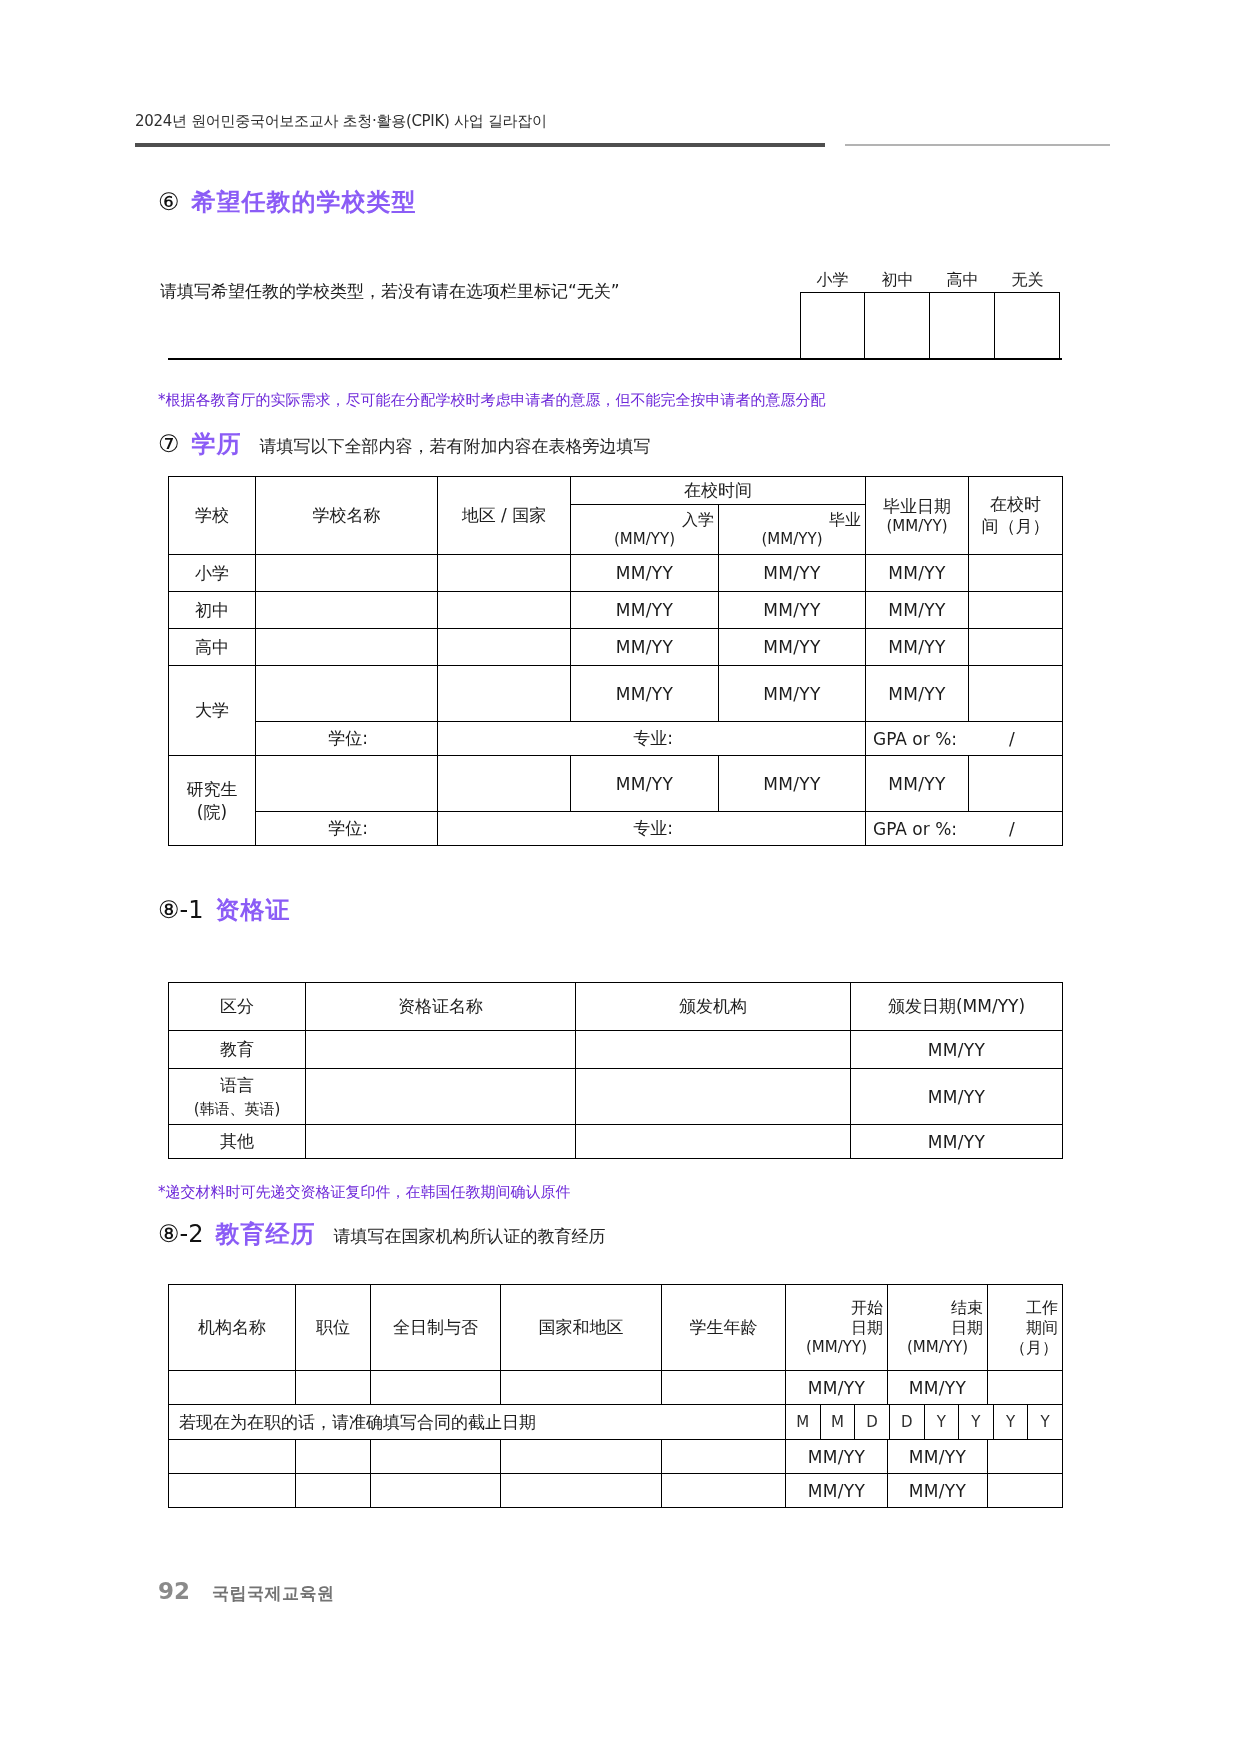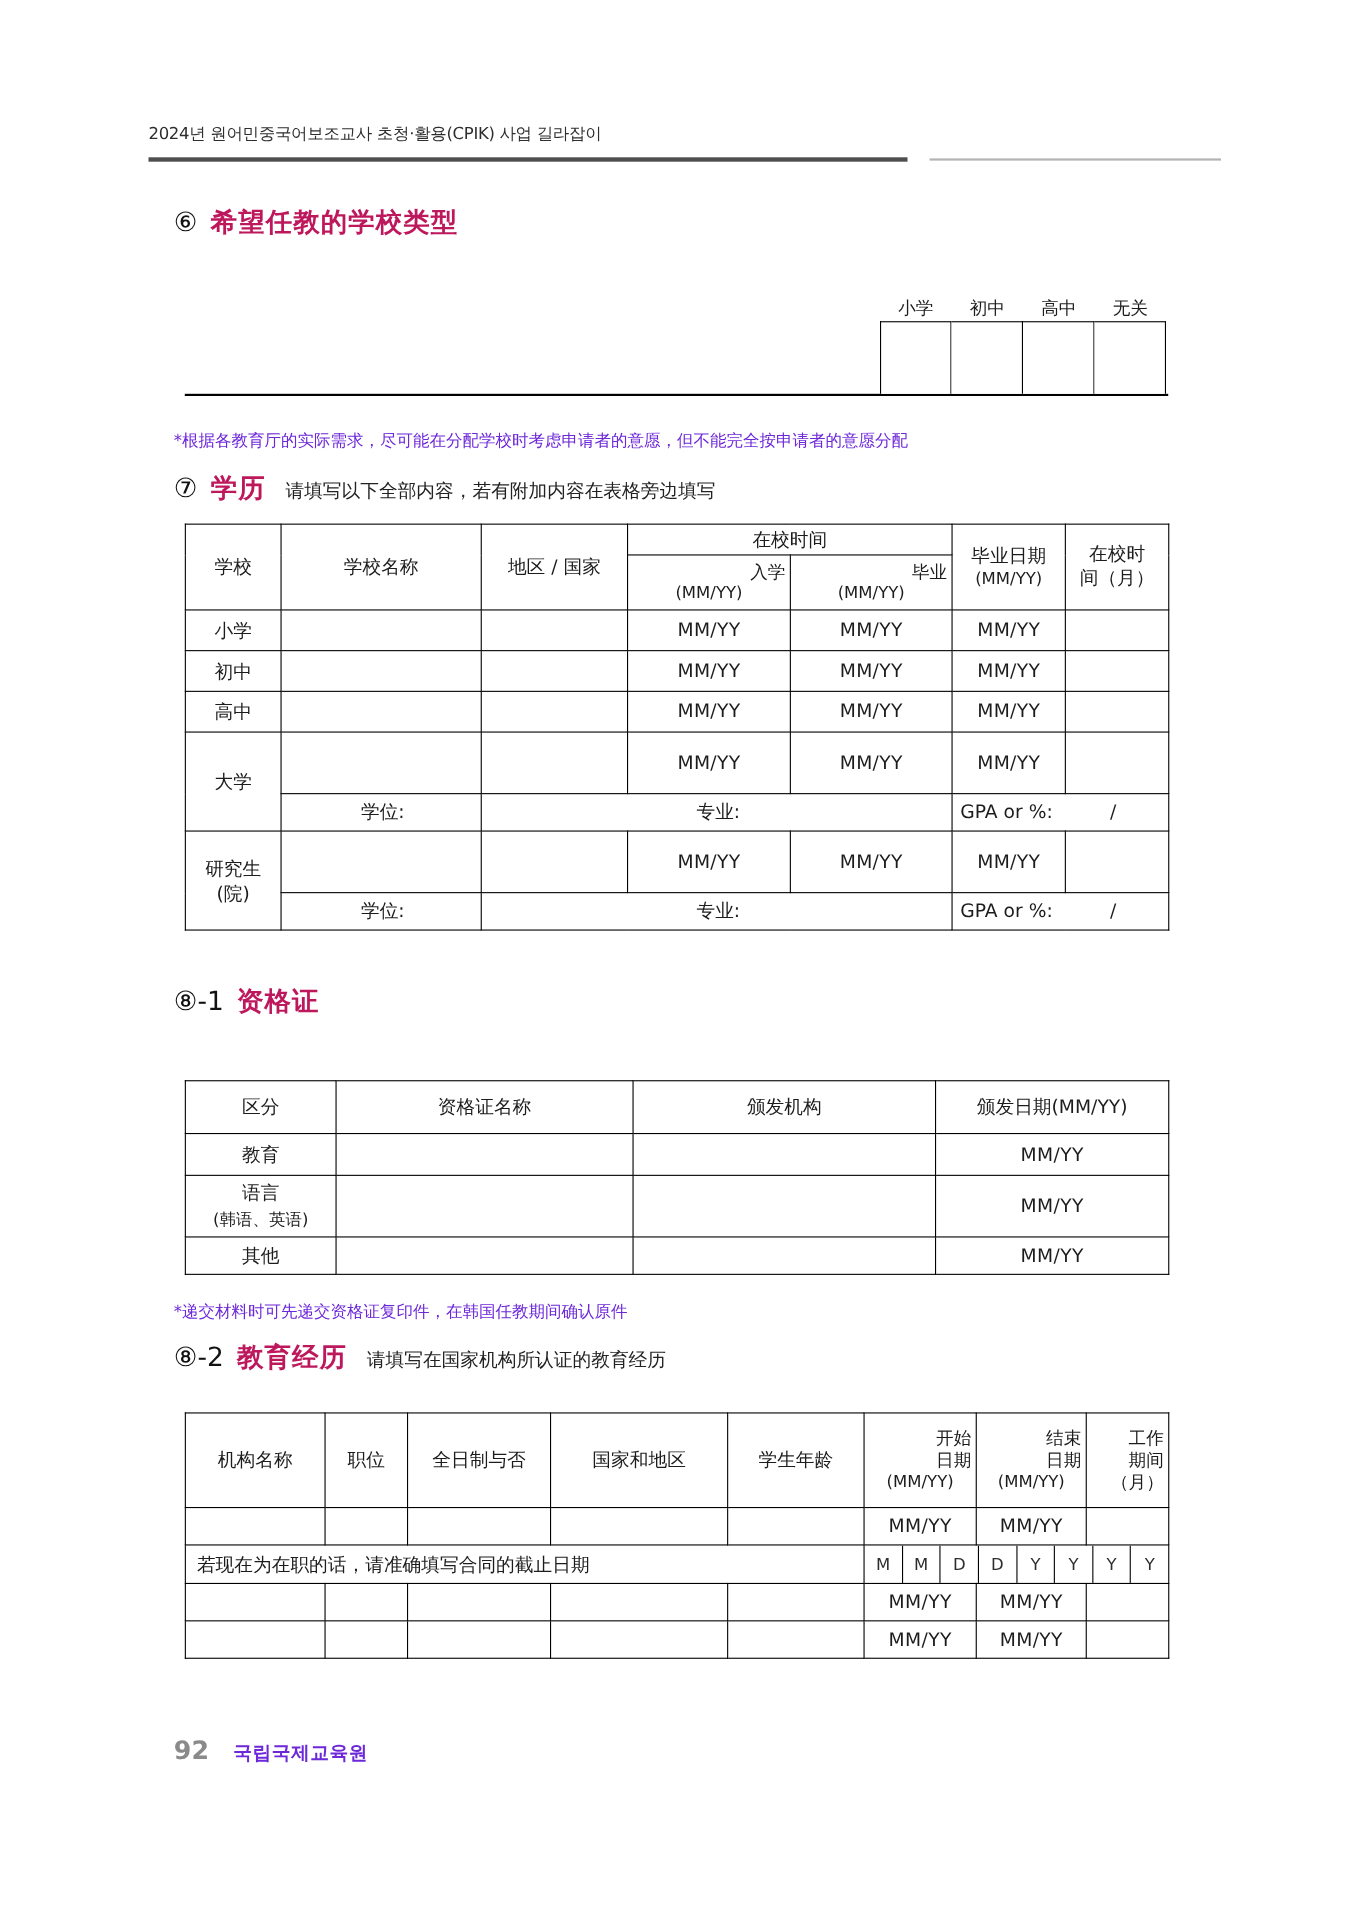--- a/index.html
+++ b/index.html
@@ -9,21 +9,21 @@
     overflow:hidden;margin:0 auto;
   }
   
   .doc-header{position:absolute;left:135px;top:112px;font-size:15px;color:#2e2e2e;letter-spacing:-0.3px;}
   .rule-dark{position:absolute;left:135px;top:143px;width:690px;height:4px;background:#4f4f4f;}
   .rule-light{position:absolute;left:845px;top:144px;width:265px;height:2px;background:#b3b3b3;}
 
   
   .sec-head{position:absolute;display:flex;align-items:baseline;gap:12px;white-space:nowrap;}
   .sec-num{font-size:24px;font-weight:400;color:#111;}
-  .sec-title{font-size:24px;font-weight:700;color:#be185d;letter-spacing:1px;}
+  .sec-title{font-size:24px;font-weight:700;color:#8b5cf6;letter-spacing:1px;}
   .sec-sub{font-size:17px;font-weight:400;color:#222;margin-left:6px;}
 
   
   .note{position:absolute;font-size:15px;color:#6d28d9;white-space:nowrap;margin-top:17px;}
 
   
   .s6-body{position:absolute;left:168px;top:252px;width:894px;height:106px;border-bottom:2px solid #000;}
   .s6-instruction{position:absolute;left:-8px;top:28px;font-size:17px;color:#1c1c1c;white-space:nowrap;}
   .s6-opts{position:absolute;right:2px;bottom:0;display:flex;}
   .s6-opt{width:65px;display:flex;flex-direction:column;align-items:center;}
@@ -70,37 +70,38 @@
   .mdy-wrap{display:flex;height:34px;align-items:stretch;}
   .mdy-cell{flex:1;display:flex;align-items:center;justify-content:center;
     font-size:15px;color:#2e2e2e;border-left:1.5px solid #000;}
   .mdy-cell:first-child{border-left:none;}
   td.nopad{padding:0 !important;}
   .s82-note-cell{text-align:left !important;padding-left:10px !important;font-size:15px;white-space:nowrap;border-radius:10px;}
 
   
   .footer{position:absolute;left:158px;top:1558px;display:flex;align-items:baseline;gap:22px;}
   .footer-page{font-size:23px;color:#8a8a8a;font-weight:bold;}
-  .footer-org{font-size:17px;color:#6d28d9;font-weight:700;letter-spacing:0.5px;margin-top:24px;}
+  .footer-org{font-size:17px;color:#737373;font-weight:700;letter-spacing:0.5px;margin-top:24px;}
 </style>
 </head>
 <body>
 
 <div class="page">
 
   <div class="doc-header">2024년 원어민중국어보조교사 초청·활용(CPIK) 사업 길라잡이</div>
   <div class="rule-dark"></div>
   <div class="rule-light"></div>
 
   <div class="sec-head" style="left:158px;top:186px;">
     <span class="sec-num">⑥</span>
     <span class="sec-title">希望任教的学校类型</span>
   </div>
 
   <div class="s6-body">
+    <div class="s6-instruction">请填写希望任教的学校类型，若没有请在选项栏里标记“无关”</div>
     <div class="s6-opts">
       <div class="s6-opt">
         <div class="s6-opt-label">小学</div>
         <div class="s6-box"></div>
       </div>
       <div class="s6-opt">
         <div class="s6-opt-label">初中</div>
         <div class="s6-box"></div>
       </div>
       <div class="s6-opt">

